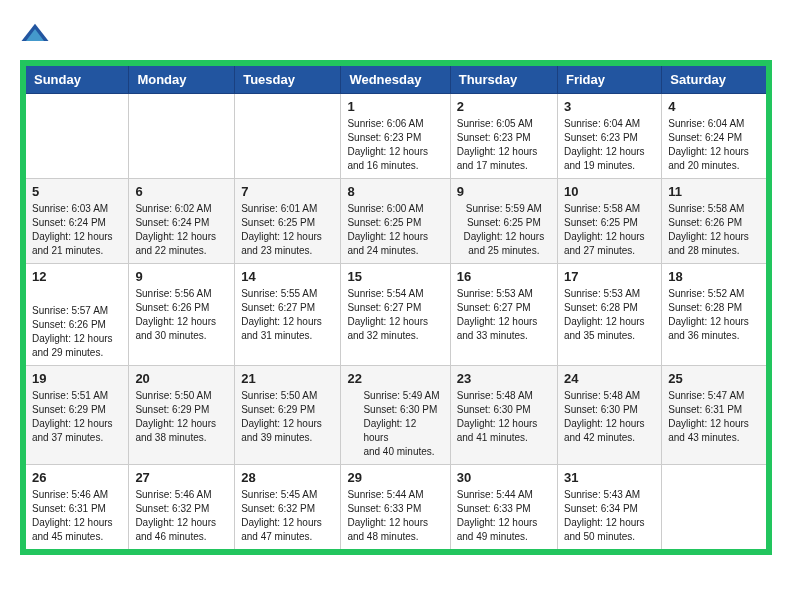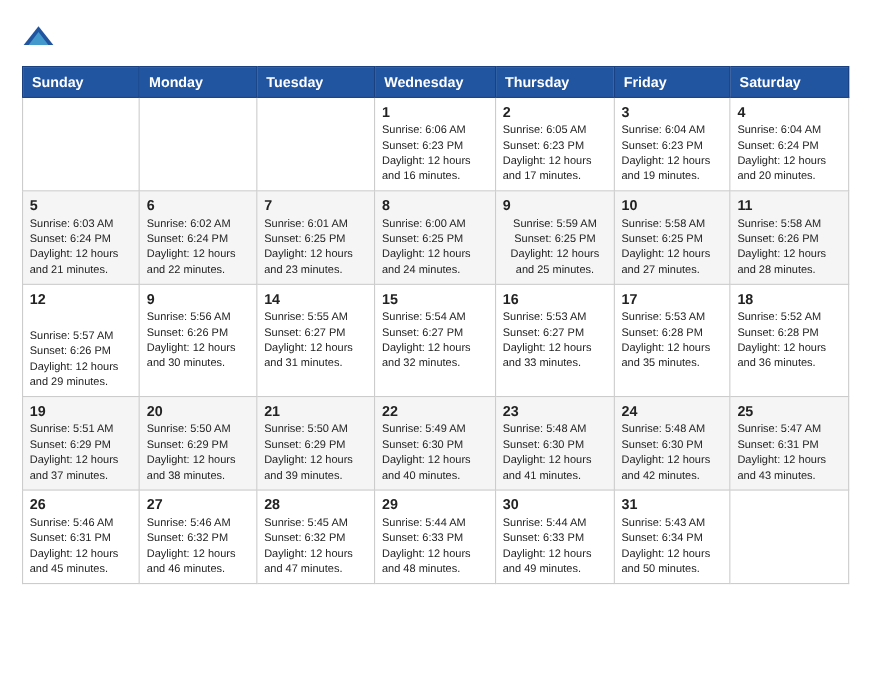--- a/index.html
+++ b/index.html
@@ -41,21 +41,21 @@
       font-weight: bold;
       color: #222;
     }
     .location {
       font-size: 15px;
       color: #444;
     }
     .calendar {
       width: 100%;
       border-collapse: collapse;
-      border: 1px solid #22c55e;
+      border: 6px solid #22c55e;
     }
     .calendar th {
       background-color: #2255a0;
       color: white;
       text-align: left;
       padding: 6px 8px;
       font-size: 13px;
       font-weight: bold;
       border: 1px solid #1a4080;
     }
@@ -271,21 +271,21 @@
         </td>
         <td>
           <div class="day-number">21</div>
           <div class="day-info" style="white-space: pre-line;">Sunrise: 5:50 AM
 Sunset: 6:29 PM
 Daylight: 12 hours
 and 39 minutes.</div>
         </td>
         <td>
           <div class="day-number">22</div>
-          <div class="day-info" style="white-space: pre-line;">Sunrise: 5:49 AM
+          <div class="day-info" style="white-space: pre-line; margin-left: 16px;">Sunrise: 5:49 AM
 Sunset: 6:30 PM
 Daylight: 12 hours
 and 40 minutes.</div>
         </td>
         <td>
           <div class="day-number">23</div>
           <div class="day-info" style="white-space: pre-line;">Sunrise: 5:48 AM
 Sunset: 6:30 PM
 Daylight: 12 hours
 and 41 minutes.</div>

